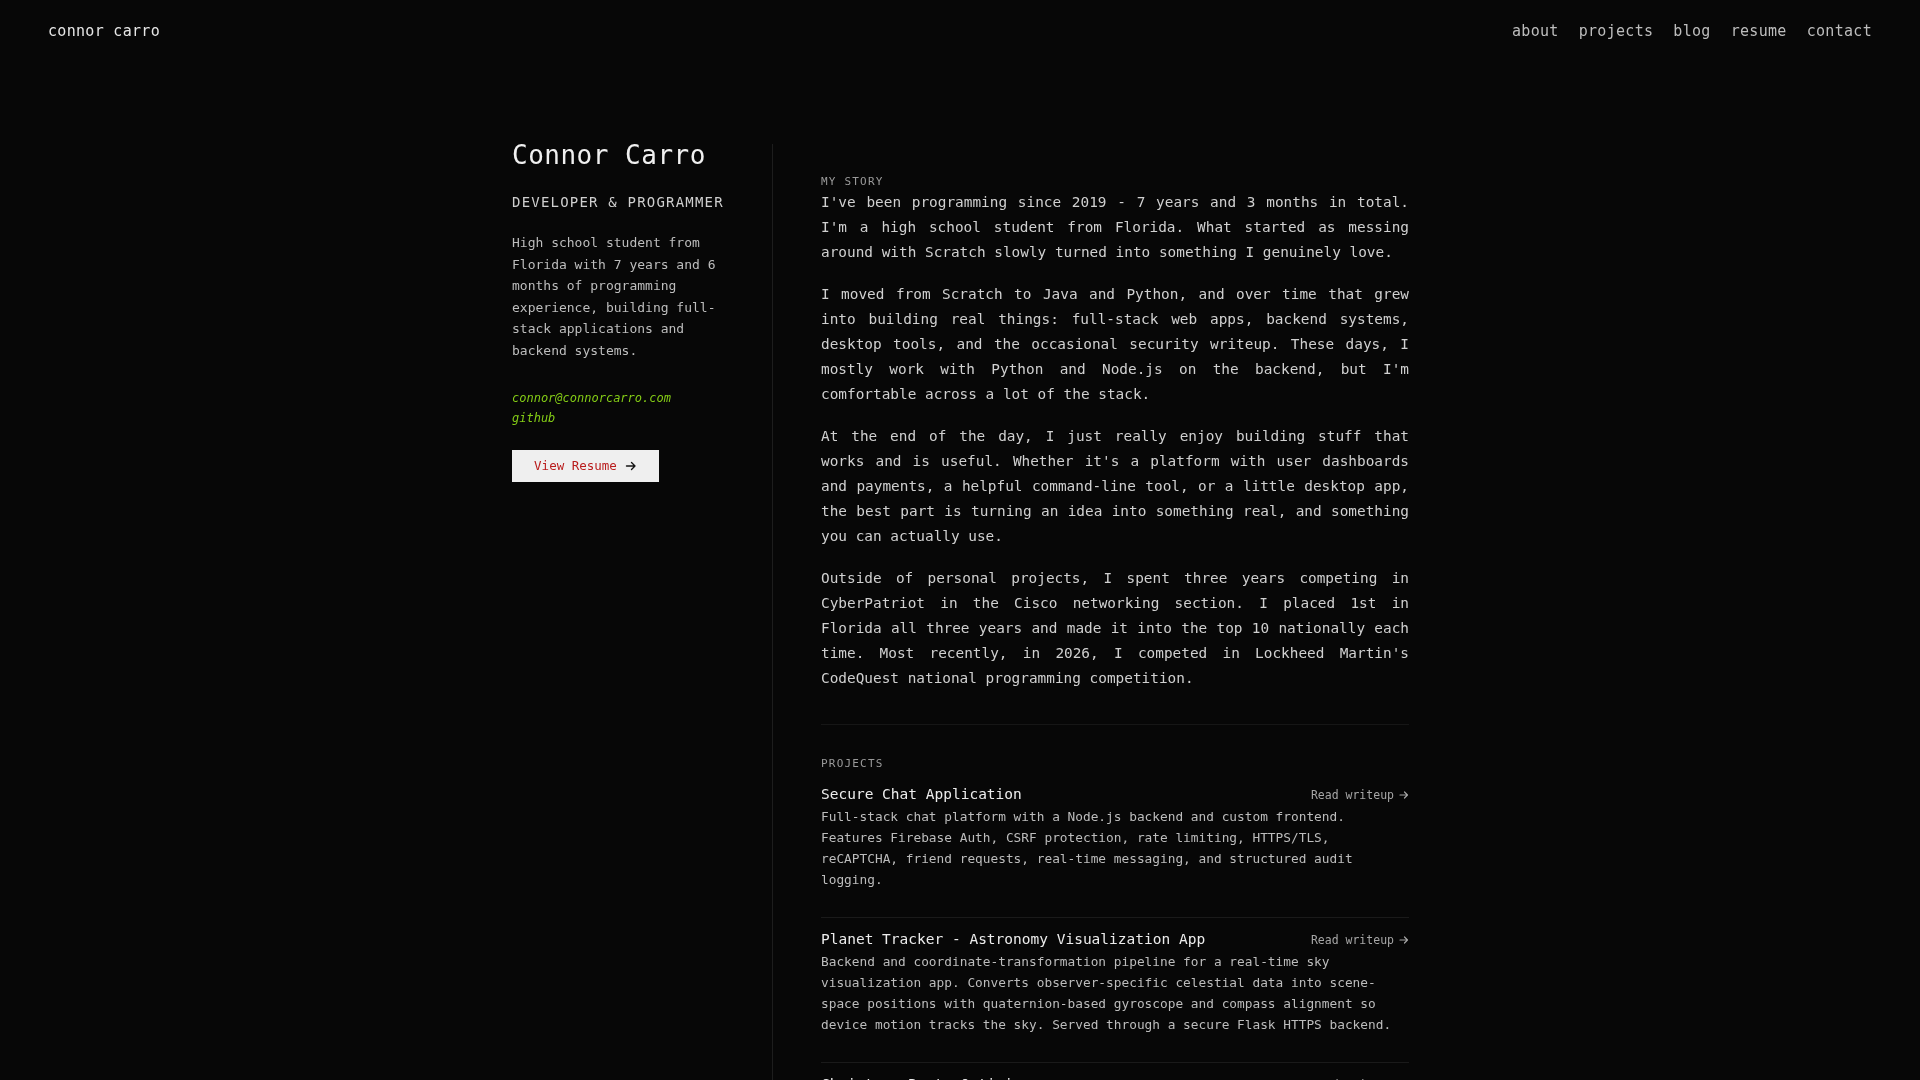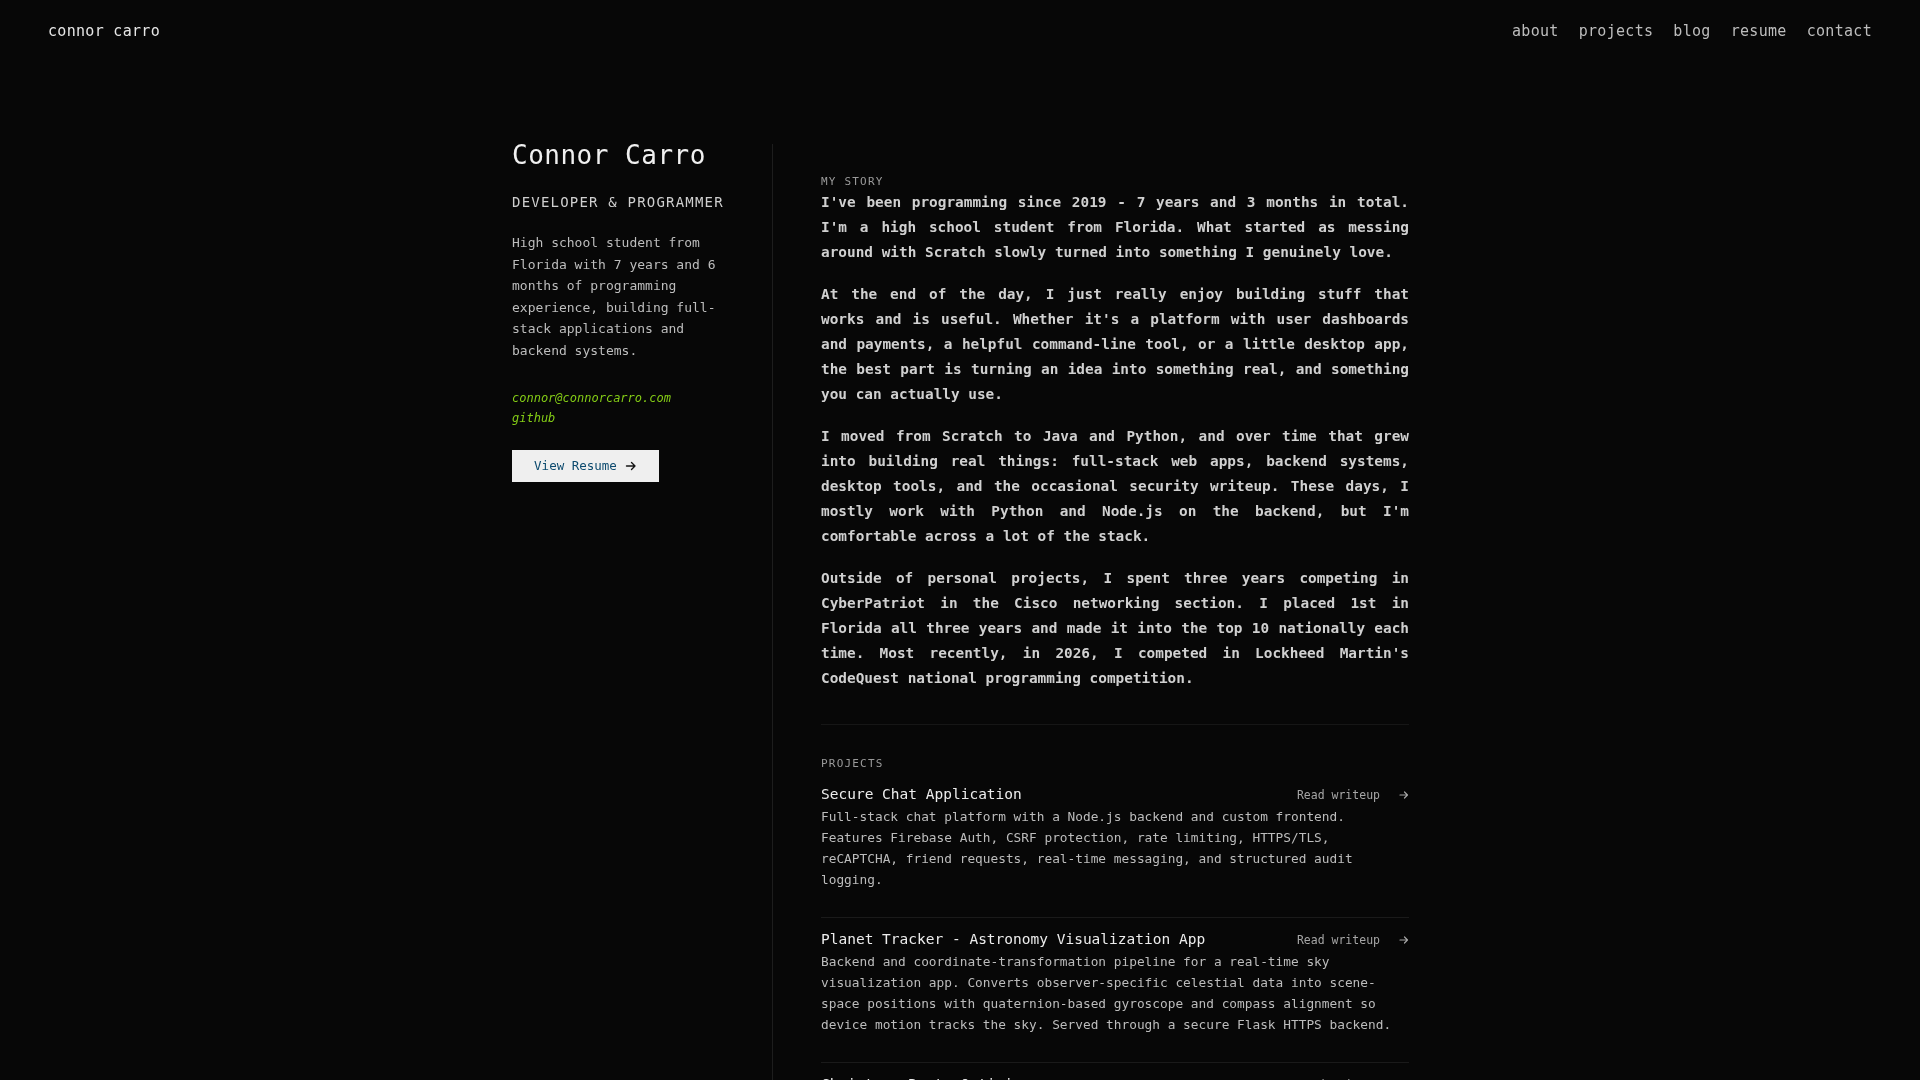--- a/index.html
+++ b/index.html
@@ -74,21 +74,21 @@
     color: #84cc16;
     text-decoration: none;
     font-style: italic;
   }
   .resume-btn {
     display: inline-flex;
     align-items: center;
     gap: 8px;
     margin-top: 22px;
     background: #efefef;
-    color: #0c4a6e;
+    color: #b91c1c;
     font-size: 12.5px;
     padding: 12px 19px;
     height: 32px;
     width: 147px;
     box-sizing: border-box;
     justify-content: center;
     text-decoration: none;
     font-family: "DejaVu Sans Mono", monospace;
   }
   .resume-btn svg { display: block; }
@@ -110,21 +110,20 @@
     font-size: 11px;
     color: #9a9a9a;
     letter-spacing: 1.2px;
   }
   .story p {
     margin: 0;
     font-size: 14.4px;
     line-height: 25.2px;
     color: #d0d0d0;
     text-align: justify;
-    font-weight: bold;
   }
   .story .label { margin-bottom: 2px; }
   .story p + p { margin-top: 16px; }
   .hr {
     height: 1px;
     background: #161616;
     margin-top: 32px;
   }
   .projects { margin-top: 32px; }
   .projects .label { margin-bottom: 16px; }
@@ -141,21 +140,21 @@
   .project-title {
     font-size: 14.5px;
     color: #ececec;
   }
   .read-link {
     font-size: 11.5px;
     color: #a6a6a6;
     text-decoration: none;
     display: inline-flex;
     align-items: center;
-    gap: 19px;
+    gap: 5px;
   }
   .project-desc {
     margin-top: 4px;
     font-size: 12.8px;
     line-height: 21px;
     color: #bcbcbc;
   }
 </style>
 </head>
 <body>
@@ -186,22 +185,22 @@
     </svg>
   </a>
 </aside>
 
 <div class="divider-v"></div>
 
 <main class="right-col">
   <section class="story">
     <div class="section-label label">MY STORY</div>
     <p>I've been programming since 2019 - 7 years and 3 months in total. I'm a high school student from Florida. What started as messing around with Scratch slowly turned into something I genuinely love.</p>
+    <p>I moved from Scratch to Java and Python, and over time that grew into building real things: full-stack web apps, backend systems, desktop tools, and the occasional security writeup. These days, I mostly work with Python and Node.js on the backend, but I'm comfortable across a lot of the stack.</p>
     <p>At the end of the day, I just really enjoy building stuff that works and is useful. Whether it's a platform with user dashboards and payments, a helpful command-line tool, or a little desktop app, the best part is turning an idea into something real, and something you can actually use.</p>
-    <p>I moved from Scratch to Java and Python, and over time that grew into building real things: full-stack web apps, backend systems, desktop tools, and the occasional security writeup. These days, I mostly work with Python and Node.js on the backend, but I'm comfortable across a lot of the stack.</p>
     <p>Outside of personal projects, I spent three years competing in CyberPatriot in the Cisco networking section. I placed 1st in Florida all three years and made it into the top 10 nationally each time. Most recently, in 2026, I competed in Lockheed Martin's CodeQuest national programming competition.</p>
   </section>
 
   <div class="hr"></div>
 
   <section class="projects">
     <div class="section-label label">PROJECTS</div>
 
     <div class="project">
       <div class="project-head">

